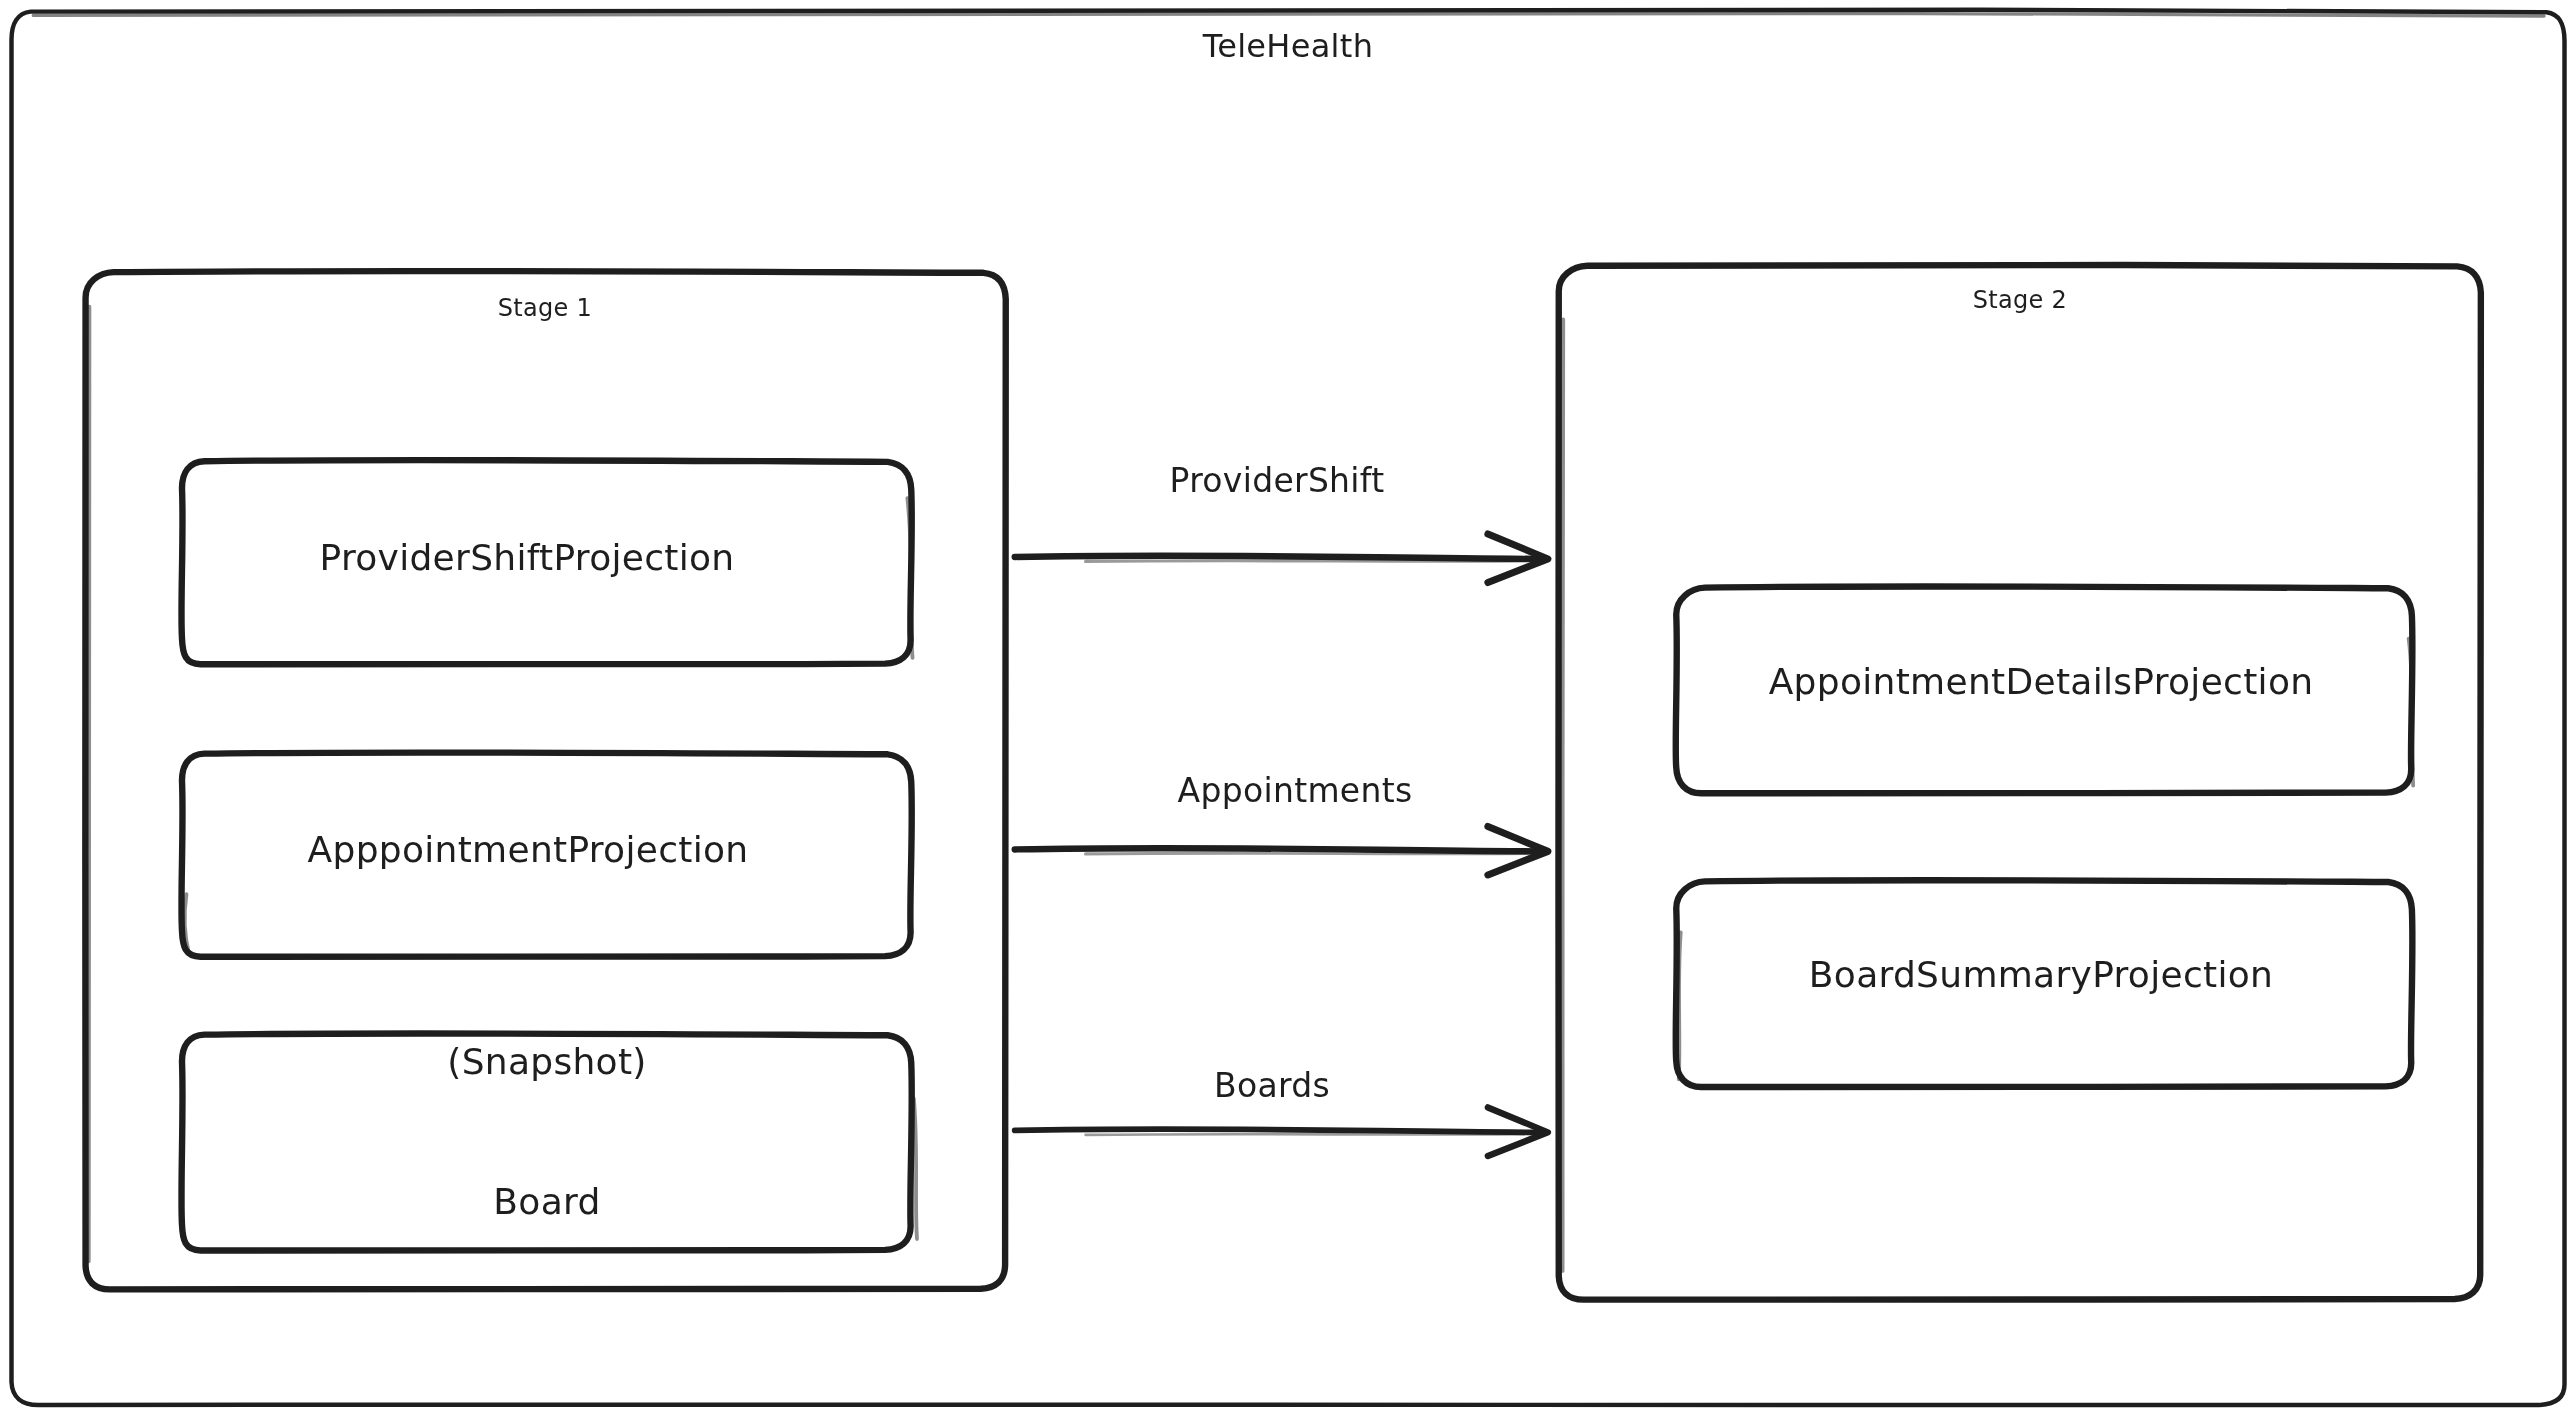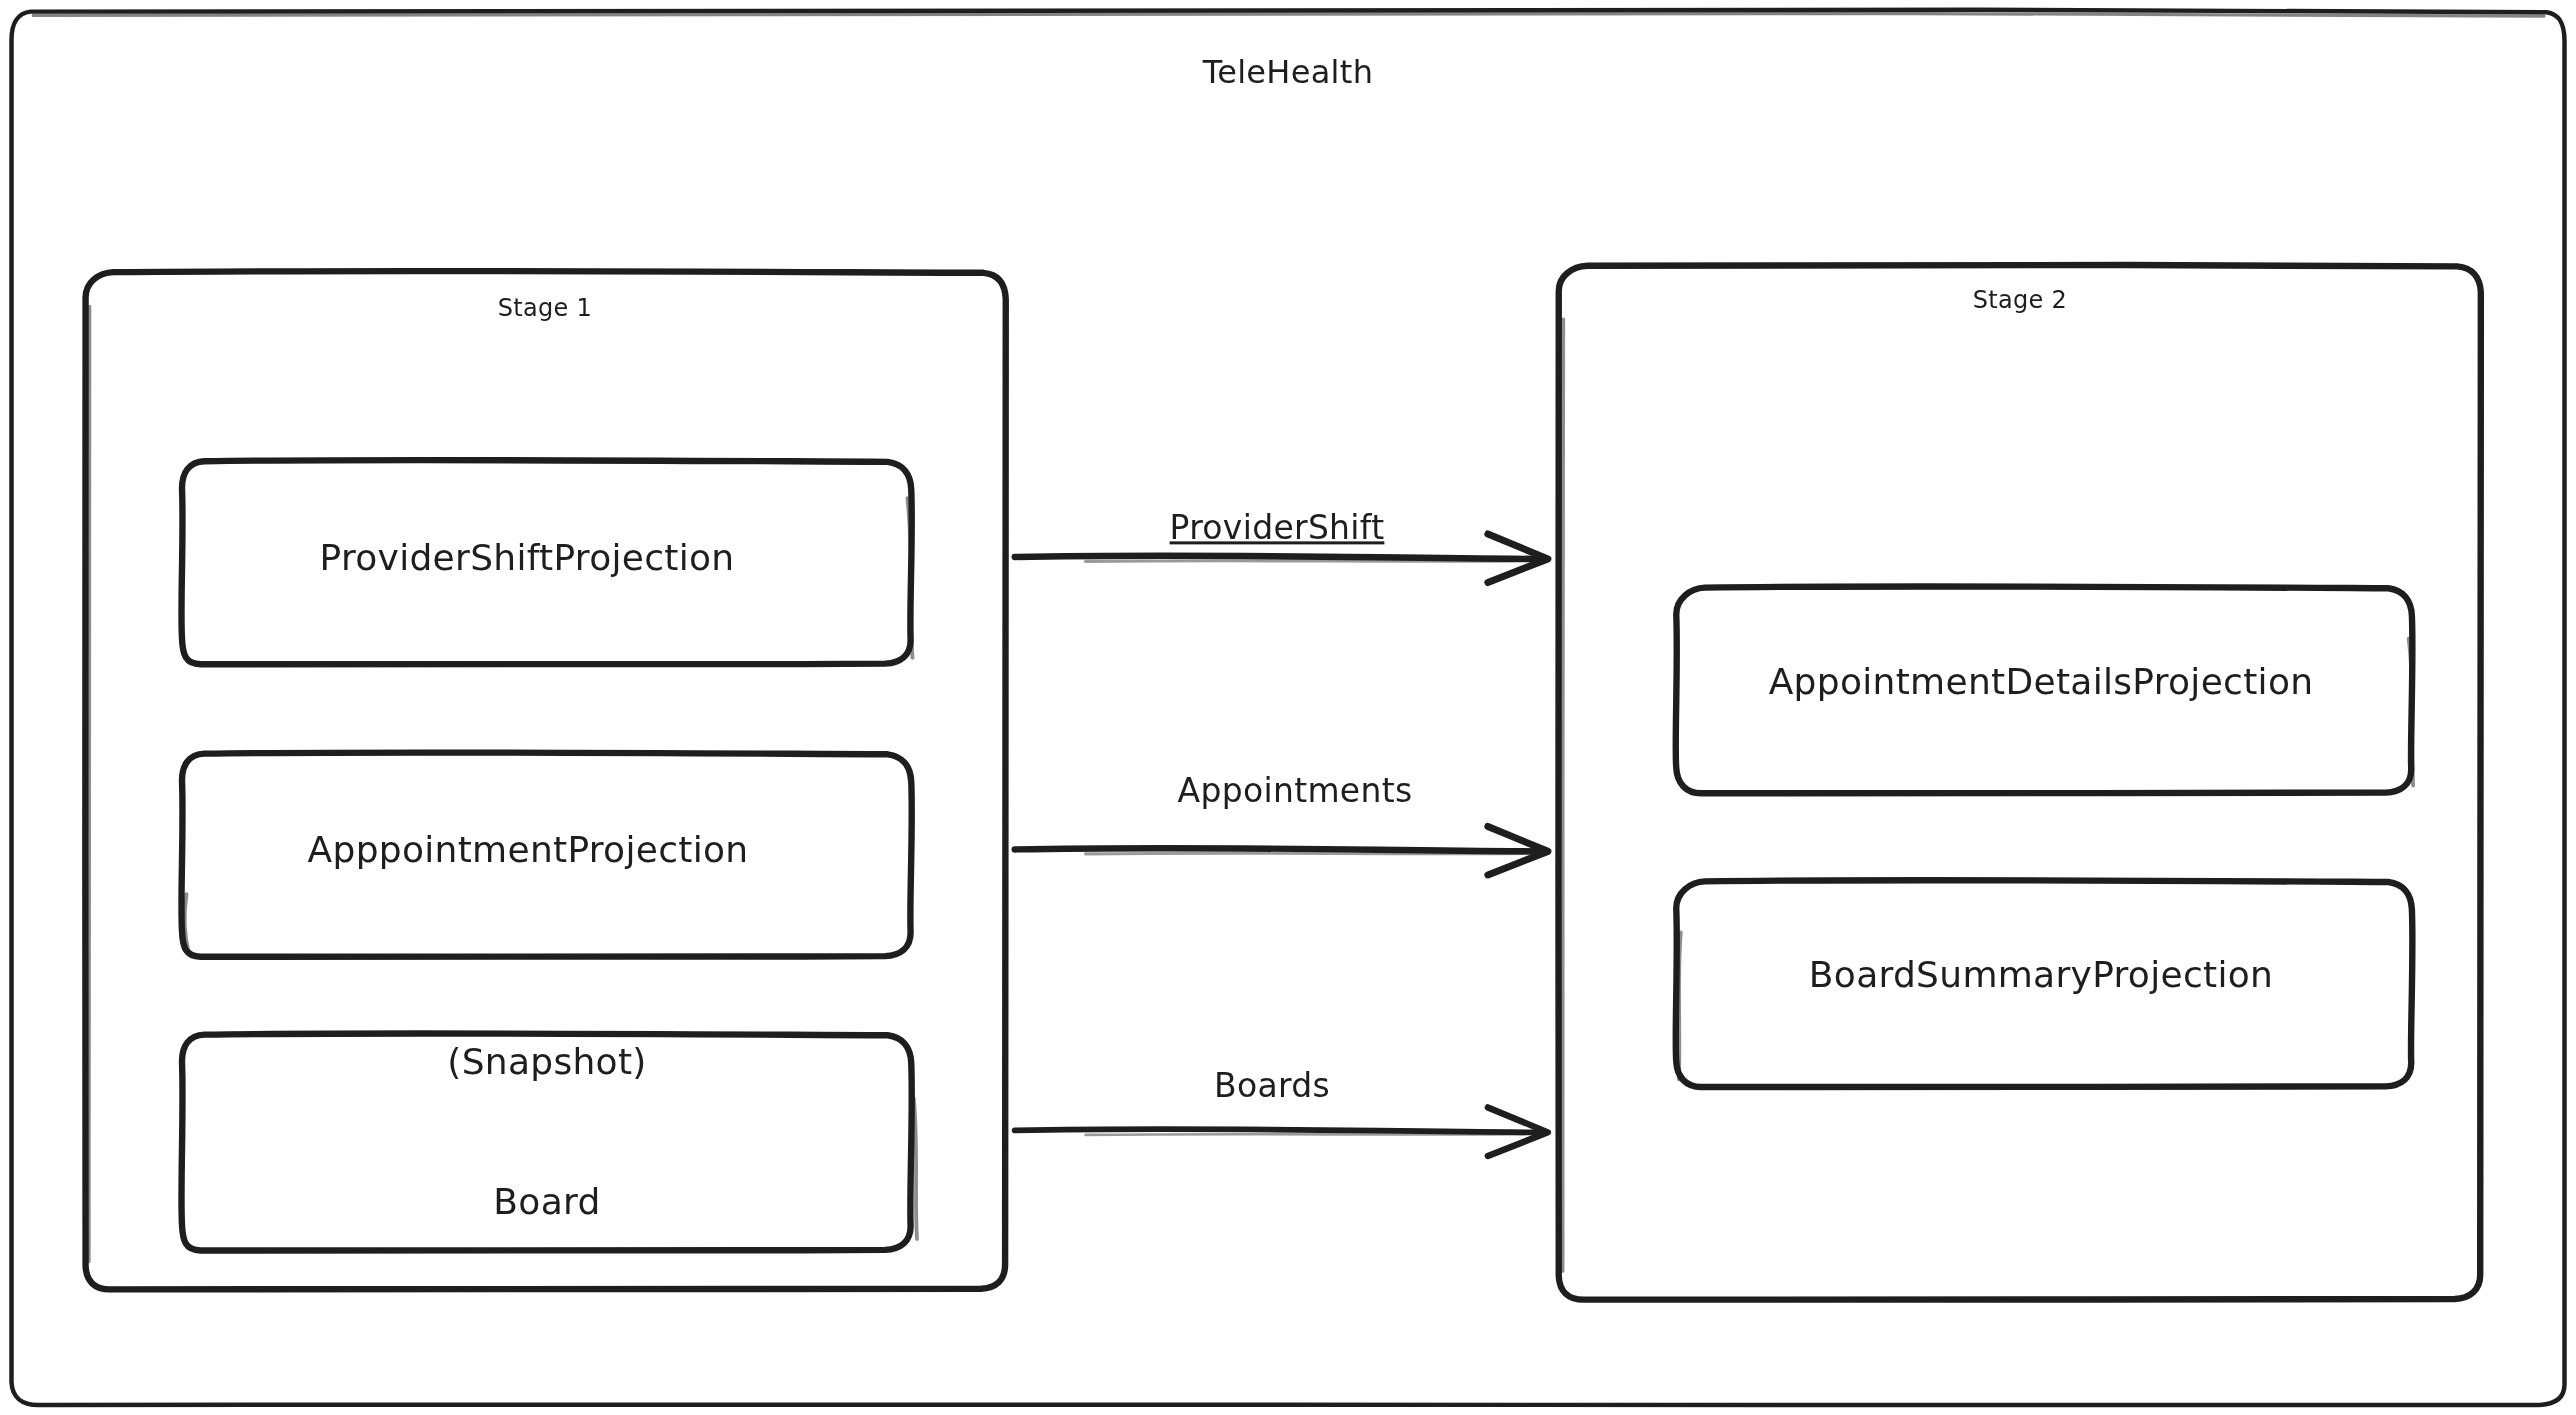--- a/index.html
+++ b/index.html
@@ -30,21 +30,21 @@
     color: #1e1e1e;
     font-family: "DejaVu Sans", sans-serif;
     font-weight: 400;
     letter-spacing: 0.3px;
     white-space: pre;
     text-align: center;
     line-height: 1.25;
     transform: translate(-50%, -50%);
     user-select: none;
   }
-  .label-container-title { font-size: 32px; margin-top: 26px; }
+  .label-container-title { font-size: 32px; }
   .label-stage-title     { font-size: 24px; }
   .label-node           { font-size: 36px; }
   .label-edge           { font-size: 33px; }
   .label-multiline      { line-height: 1.3; }
 </style>
 </head>
 <body>
 
 <div id="canvas">
 
@@ -180,20 +180,20 @@
 
   <div class="label label-node" style="left:2041px; top:681px;">AppointmentDetailsProjection</div>
 
   <div class="label label-node label-multiline" style="left:547px; top:1132px;">
     <div>(Snapshot)</div>
     <div>Board</div>
   </div>
 
   <div class="label label-node" style="left:2041px; top:974px;">BoardSummaryProjection</div>
 
-  <div class="label label-edge" style="left:1277px; top:528px;text-decoration:underline;">ProviderShift</div>
+  <div class="label label-edge" style="left:1277px; top:481px;">ProviderShift</div>
 
   <div class="label label-edge" style="left:1295px; top:791px;">Appointments</div>
 
   <div class="label label-edge" style="left:1272px; top:1086px;">Boards</div>
 
 </div>
 
 
 </body></html>

